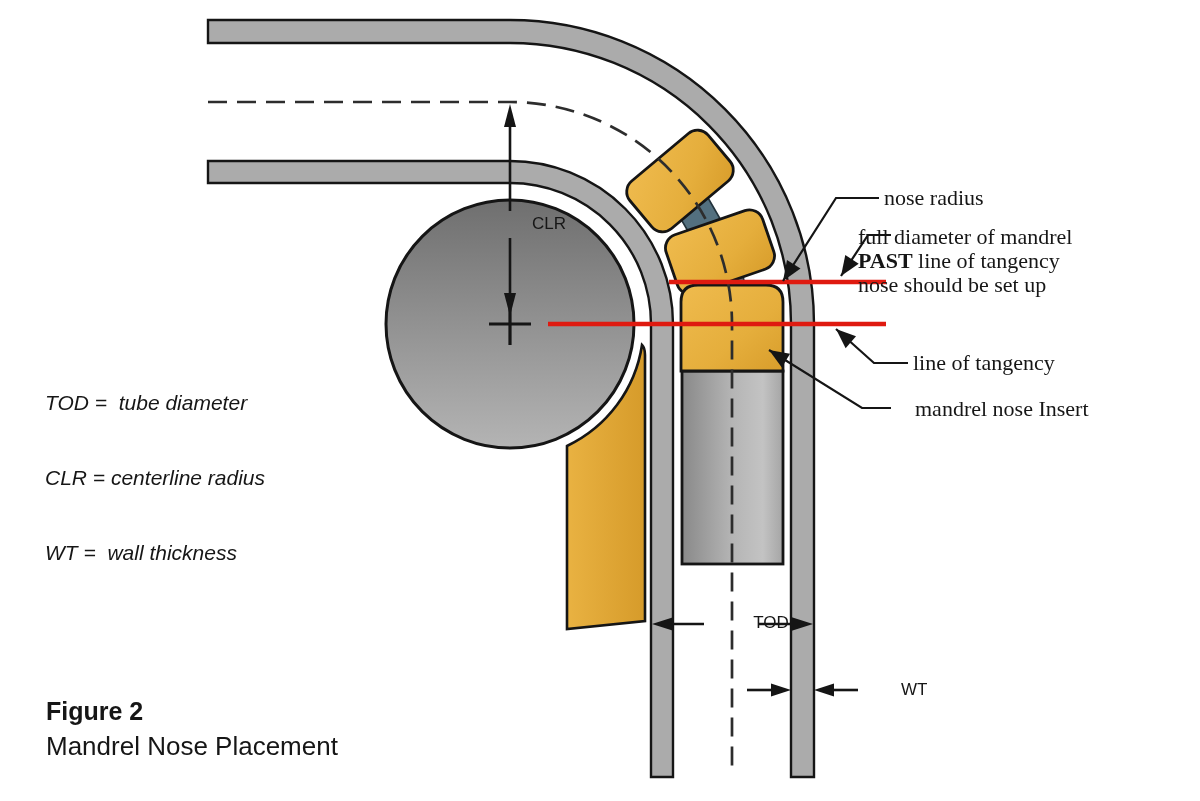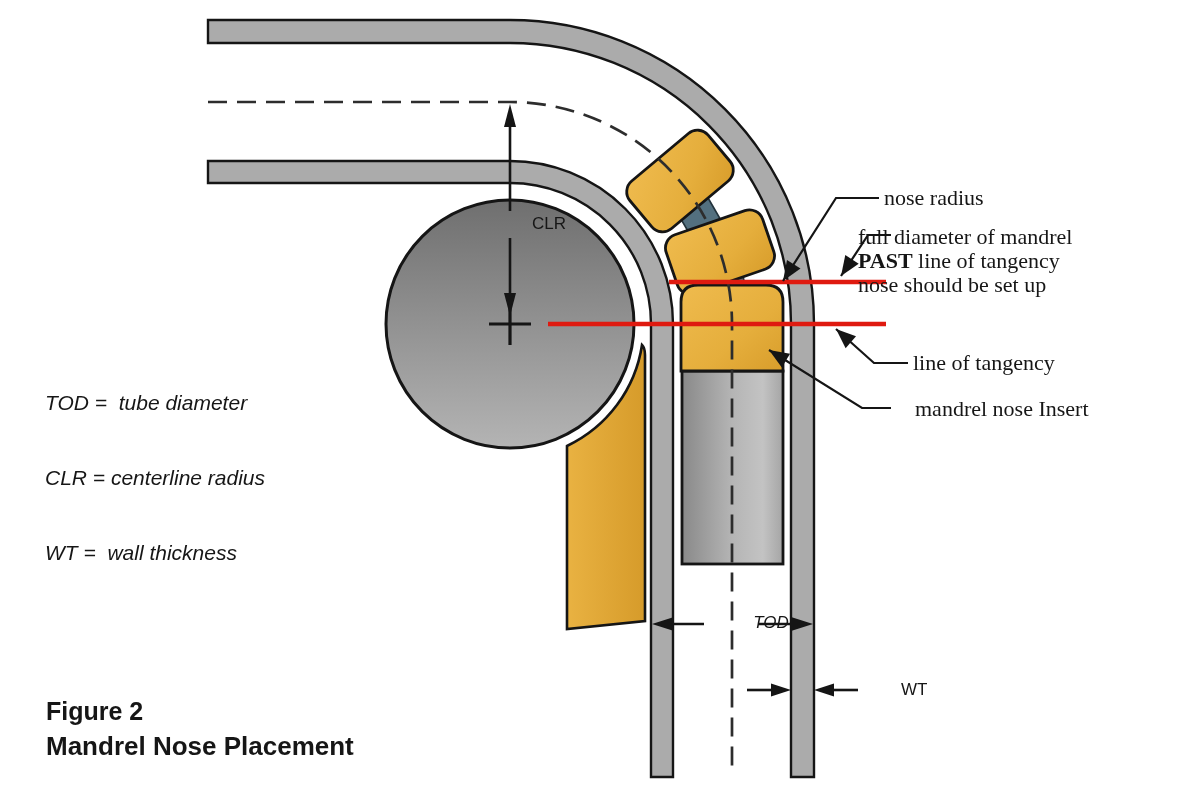--- a/index.html
+++ b/index.html
@@ -117,33 +117,33 @@
   </svg>
 
   <div class="lbl legend" style="left:45px;top:340px;">
     <div>TOD =  tube diameter</div>
     <div>CLR = centerline radius</div>
     <div>WT =  wall thickness</div>
   </div>
 
   <div class="lbl ccenter dimlbl" style="left:509px;top:224px;">CLR</div>
 
-  <div class="lbl ccenter dimlbl" style="left:731px;top:623px;font-style:italic;">TOD</div>
+  <div class="lbl ccenter dimlbl" style="left:731px;top:623px;">TOD</div>
 
   <div class="lbl vcenter dimlbl" style="left:861px;top:690px;">WT</div>
 
   <div class="lbl vcenter callout" style="left:884px;top:198px;">nose radius</div>
 
   <div class="lbl callout" style="left:858px;top:225px;">
     <div>full diameter of mandrel</div>
     <div><span class="bold">PAST</span><span> line of tangency</span></div>
     <div>nose should be set up</div>
   </div>
 
   <div class="lbl vcenter callout" style="left:913px;top:363px;">line of tangency</div>
 
   <div class="lbl vcenter callout" style="left:915px;top:409px;">mandrel nose Insert</div>
 
   <div class="lbl fig-number" style="left:46px;top:697px;">Figure 2</div>
 
-  <div class="lbl fig-title" style="left:46px;top:731px;font-weight:bold;">Mandrel Nose Placement</div>
+  <div class="lbl fig-title" style="left:46px;top:731px;">Mandrel Nose Placement</div>
 
 </div>
 
 </body></html>

